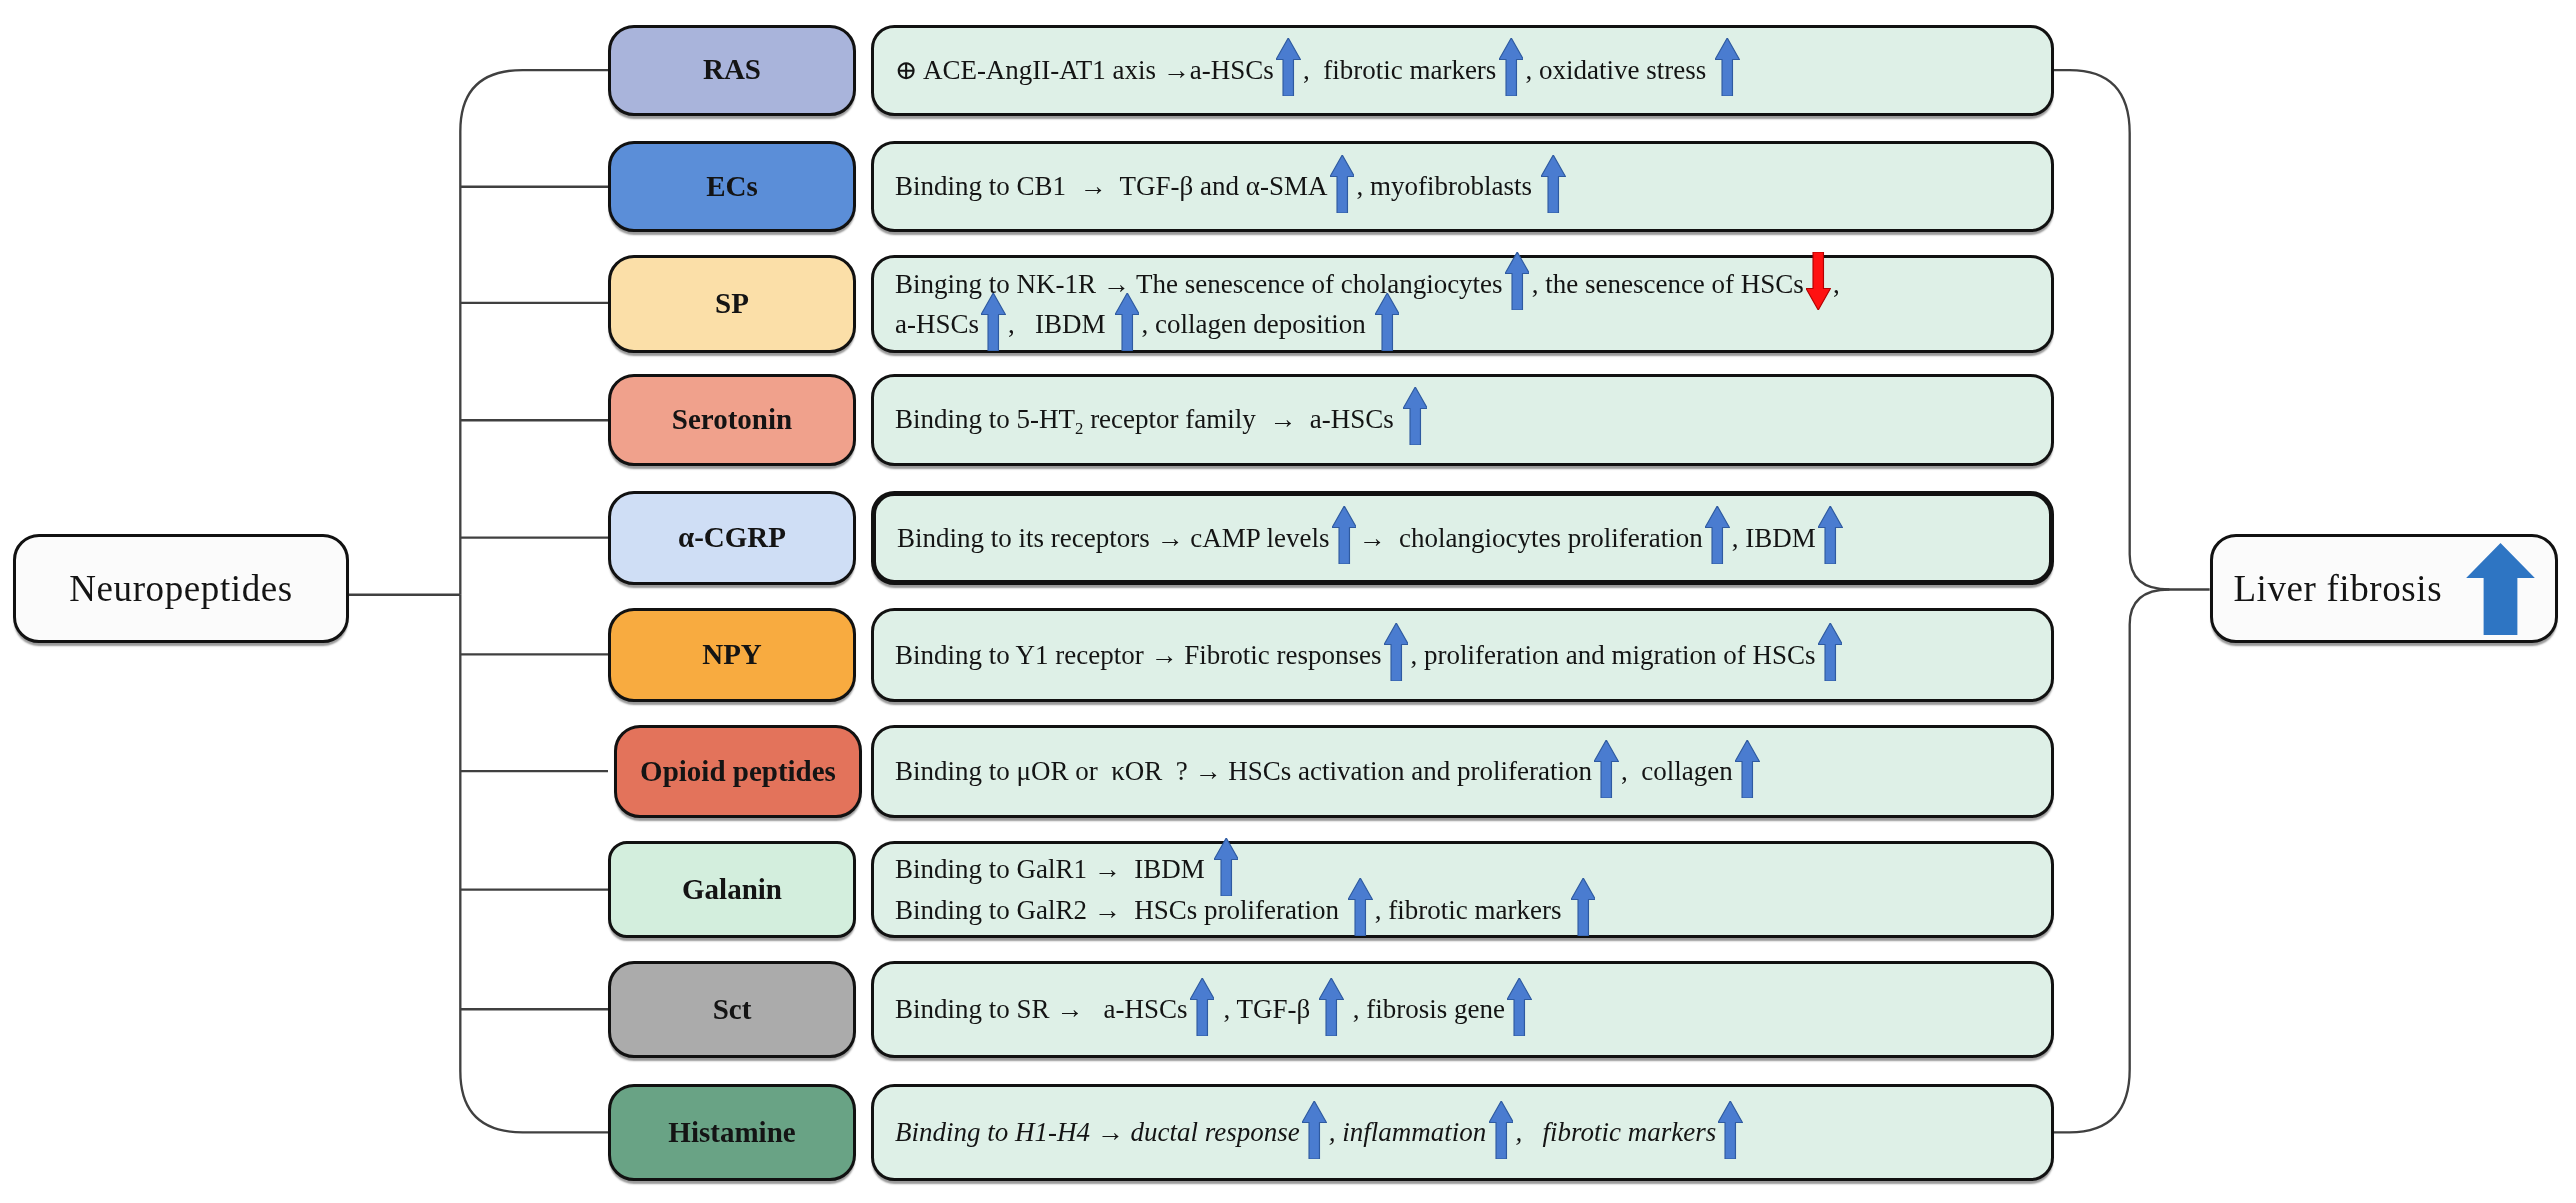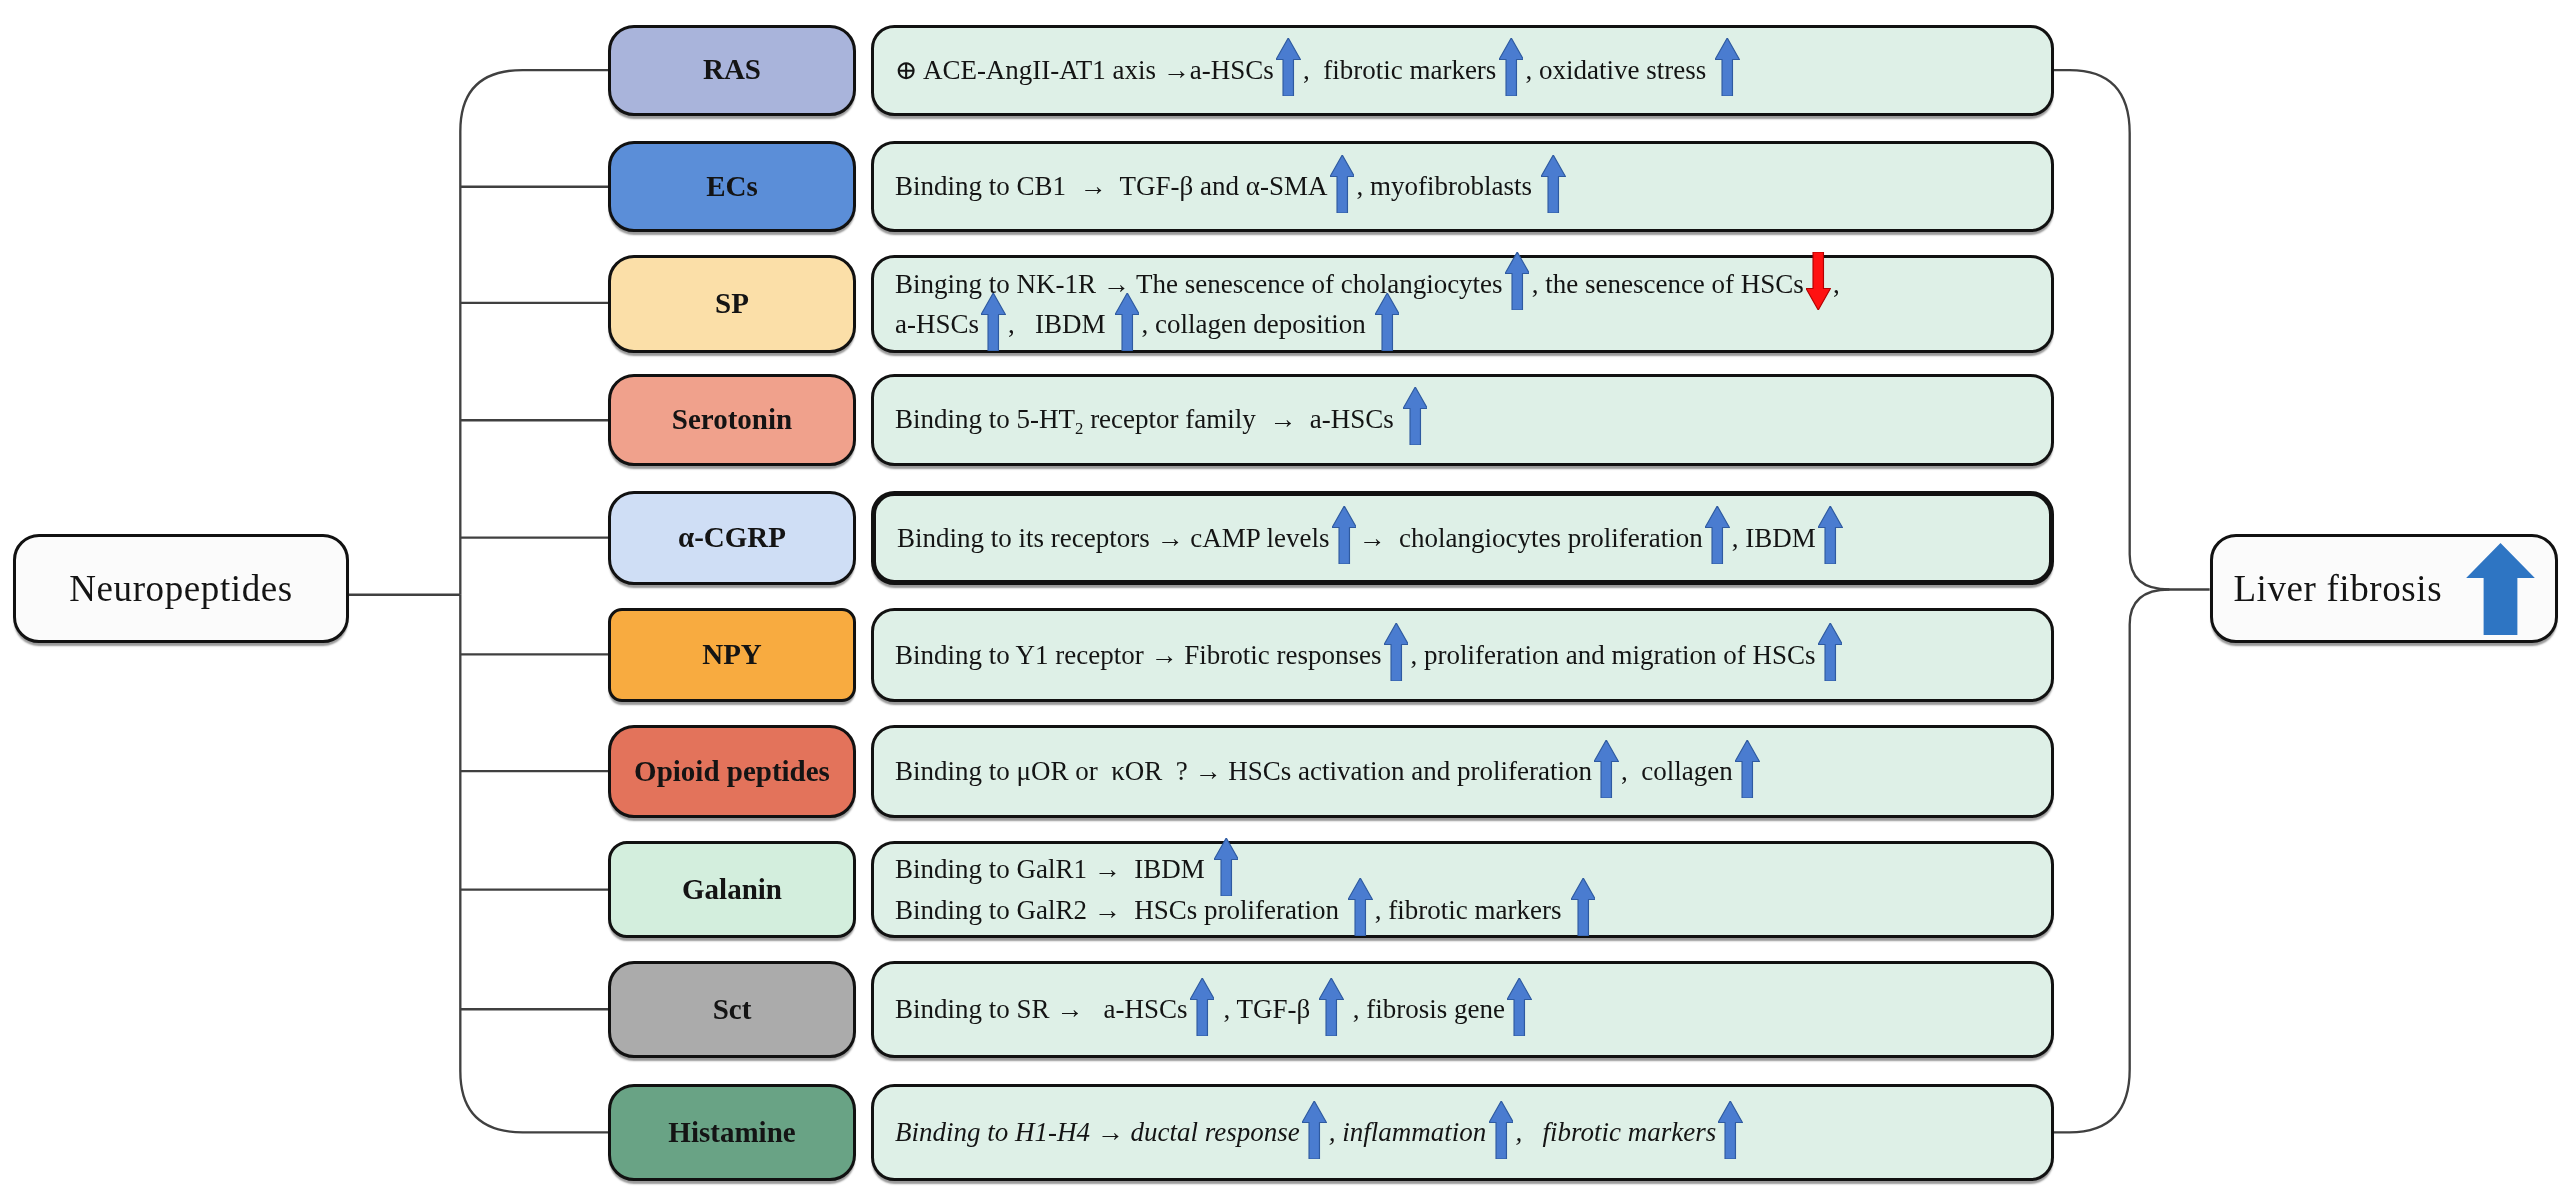--- a/index.html
+++ b/index.html
@@ -134,31 +134,31 @@
       </div>
       <div class="node effect-box thick" style="top: 491px; height: 94px; justify-content: center;">
         <div class="line">Binding to its receptors → cAMP levels<svg width="24.5" height="58" viewBox="0 0 42 100" class="seg-arrow">
             <polygon points="21,0 42,37 30,37 30,100 12,100 12,37 0,37" fill="#4a7cd0" stroke="#2e5aa0" stroke-width="2" stroke-linejoin="round"></polygon>
           </svg>→  cholangiocytes proliferation<svg width="24.5" height="58" viewBox="0 0 42 100" class="seg-arrow">
             <polygon points="21,0 42,37 30,37 30,100 12,100 12,37 0,37" fill="#4a7cd0" stroke="#2e5aa0" stroke-width="2" stroke-linejoin="round"></polygon>
           </svg>, IBDM<svg width="24.5" height="58" viewBox="0 0 42 100" class="seg-arrow">
             <polygon points="21,0 42,37 30,37 30,100 12,100 12,37 0,37" fill="#4a7cd0" stroke="#2e5aa0" stroke-width="2" stroke-linejoin="round"></polygon>
           </svg></div>
       </div>
-      <div class="node label-box" style="top: 608px; height: 94px; background: rgb(248, 171, 64); border-radius: 14px;">
+      <div class="node label-box" style="top: 608px; height: 94px; background: rgb(248, 171, 64);">
         <span>NPY</span>
       </div>
       <div class="node effect-box" style="top: 608px; height: 94px; justify-content: center;">
         <div class="line">Binding to Y1 receptor → Fibrotic responses<svg width="24.5" height="58" viewBox="0 0 42 100" class="seg-arrow">
             <polygon points="21,0 42,37 30,37 30,100 12,100 12,37 0,37" fill="#4a7cd0" stroke="#2e5aa0" stroke-width="2" stroke-linejoin="round"></polygon>
           </svg>, proliferation and migration of HSCs<svg width="24.5" height="58" viewBox="0 0 42 100" class="seg-arrow">
             <polygon points="21,0 42,37 30,37 30,100 12,100 12,37 0,37" fill="#4a7cd0" stroke="#2e5aa0" stroke-width="2" stroke-linejoin="round"></polygon>
           </svg></div>
       </div>
-      <div class="node label-box" style="top: 725px; height: 93px; background: rgb(227, 115, 91);">
+      <div class="node label-box" style="top: 725px; height: 93px; background: rgb(227, 115, 91); margin-left: 6px;">
         <span>Opioid peptides</span>
       </div>
       <div class="node effect-box" style="top: 725px; height: 93px; justify-content: center;">
         <div class="line">Binding to μOR or  κOR  ? → HSCs activation and proliferation<svg width="24.5" height="58" viewBox="0 0 42 100" class="seg-arrow">
             <polygon points="21,0 42,37 30,37 30,100 12,100 12,37 0,37" fill="#4a7cd0" stroke="#2e5aa0" stroke-width="2" stroke-linejoin="round"></polygon>
           </svg>,  collagen<svg width="24.5" height="58" viewBox="0 0 42 100" class="seg-arrow">
             <polygon points="21,0 42,37 30,37 30,100 12,100 12,37 0,37" fill="#4a7cd0" stroke="#2e5aa0" stroke-width="2" stroke-linejoin="round"></polygon>
           </svg></div>
       </div>
       <div class="node label-box" style="top: 841px; height: 97px; background: rgb(211, 238, 221); border-radius: 19px;">

